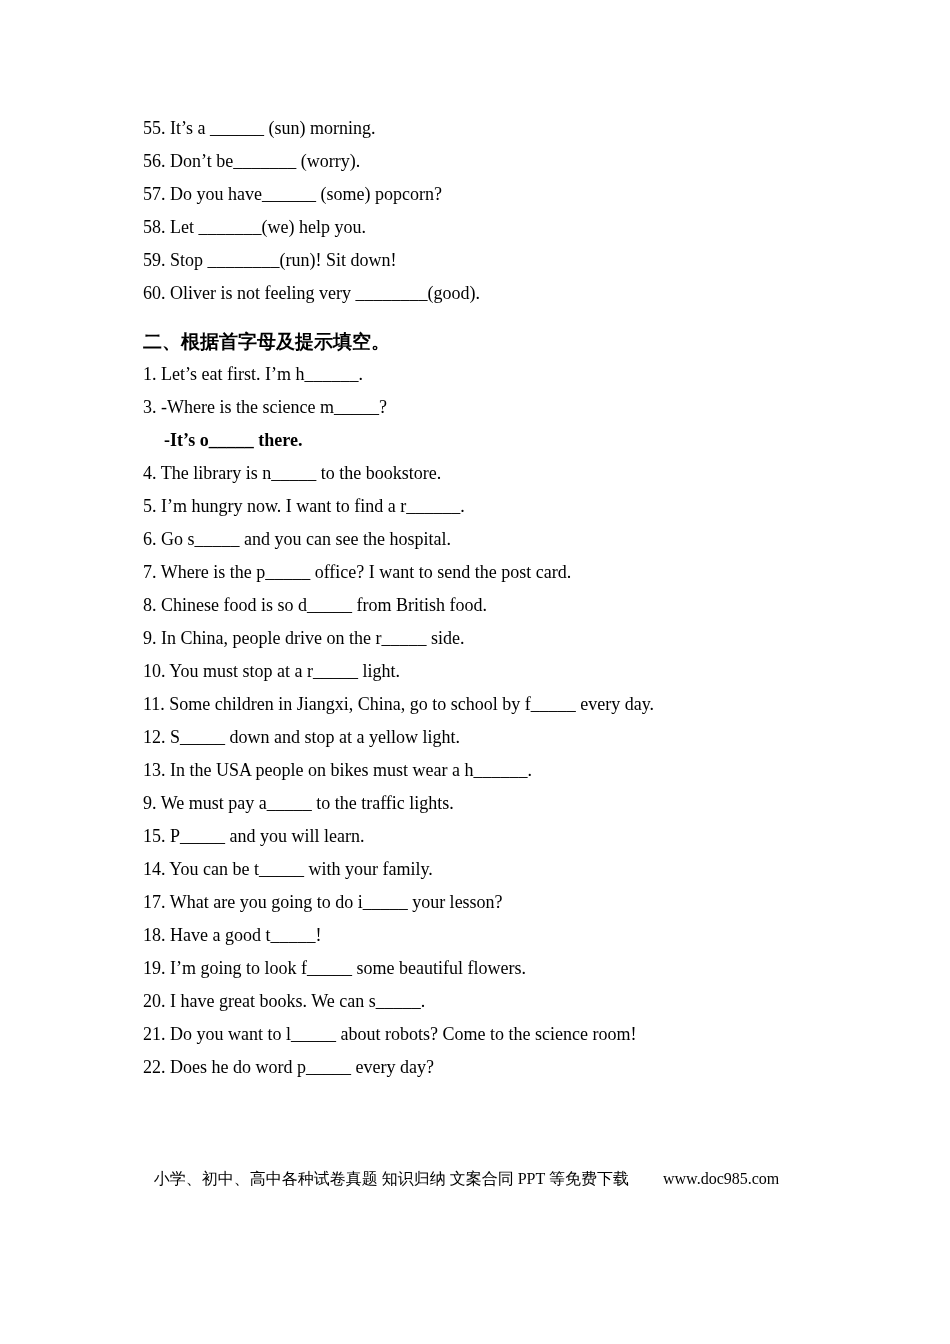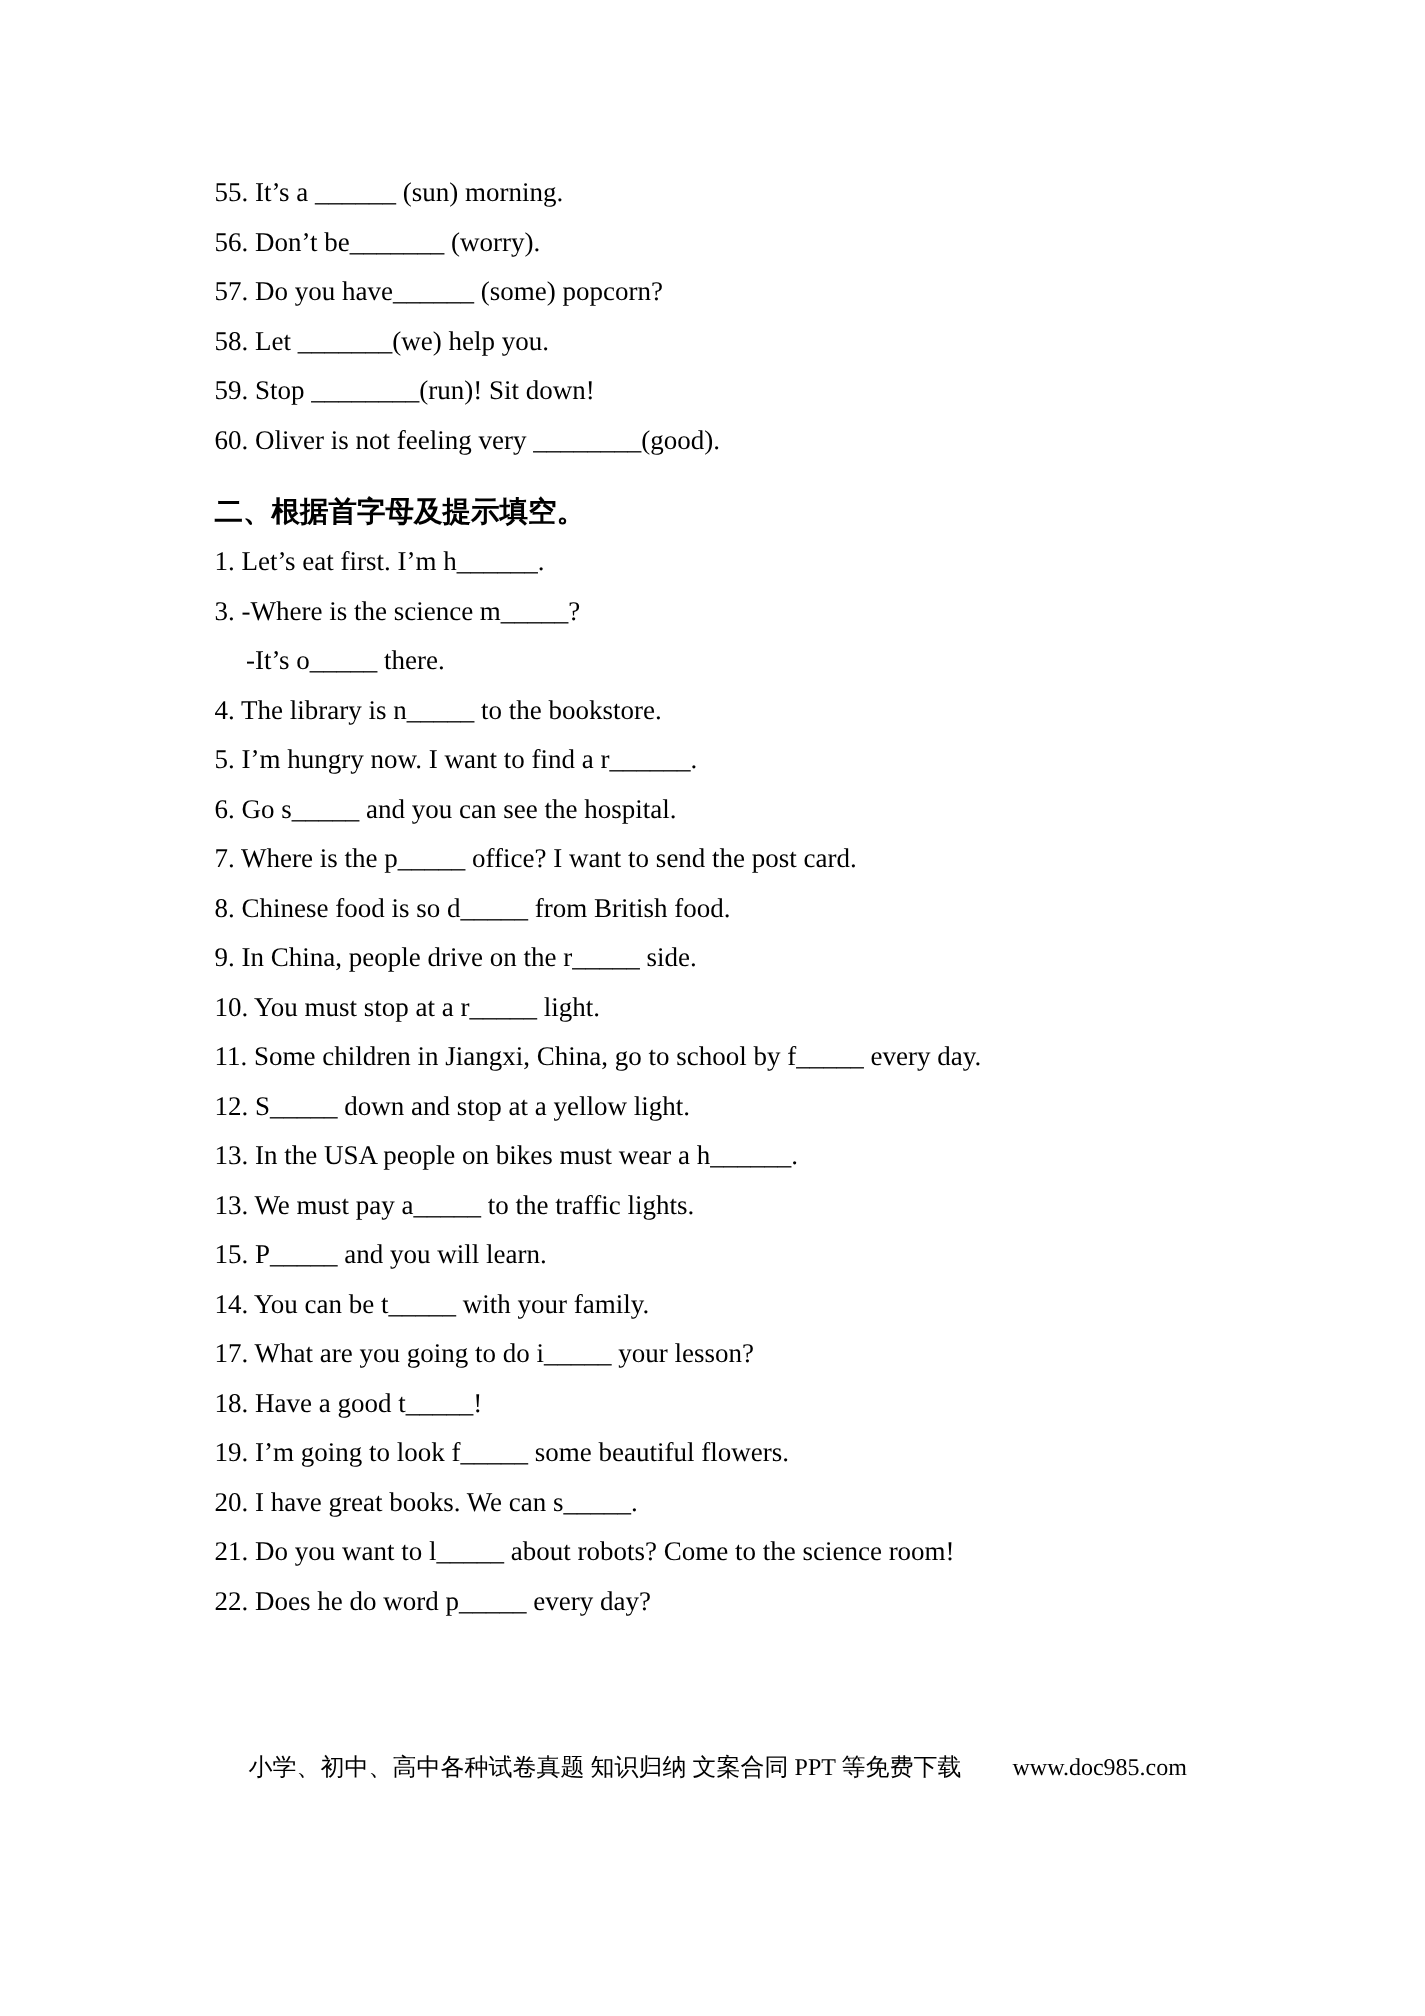--- a/index.html
+++ b/index.html
@@ -24,30 +24,31 @@
   p.line {
     margin: 0;
     font-size: 18px;
     line-height: 33px;
     white-space: pre-wrap;
   }
   p.line.gap-after {
   }
   p.line.indent {
     padding-left: 21px;
+    font-weight: bold;
   }
   h2.section-heading {
     margin: 15px 0 0 0;
     font-size: 19px;
     line-height: 33px;
     font-weight: bold;
   }
   footer.page-footer {
     position: absolute;
-    left: 16px;
+    left: 4px;
     top: 1164px;
     width: 925px;
     text-align: center;
     font-size: 16px;
     line-height: 30px;
     color: #000000;
   }
   .footer-url {
     margin-left: 34px;
   }
@@ -72,21 +73,21 @@
       <p class="line">4. The library is n_____ to the bookstore.</p>
       <p class="line">5. I’m hungry now. I want to find a r______.</p>
       <p class="line">6. Go s_____ and you can see the hospital.</p>
       <p class="line">7. Where is the p_____ office? I want to send the post card.</p>
       <p class="line">8. Chinese food is so d_____ from British food.</p>
       <p class="line">9. In China, people drive on the r_____ side.</p>
       <p class="line">10. You must stop at a r_____ light.</p>
       <p class="line">11. Some children in Jiangxi, China, go to school by f_____ every day.</p>
       <p class="line">12. S_____ down and stop at a yellow light.</p>
       <p class="line">13. In the USA people on bikes must wear a h______.</p>
-      <p class="line">13. We must pay a_____ to the traffic lights.</p>
+      <p class="line">9. We must pay a_____ to the traffic lights.</p>
       <p class="line">15. P_____ and you will learn.</p>
       <p class="line">14. You can be t_____ with your family.</p>
       <p class="line">17. What are you going to do i_____ your lesson?</p>
       <p class="line">18. Have a good t_____!</p>
       <p class="line">19. I’m going to look f_____ some beautiful flowers.</p>
       <p class="line">20. I have great books. We can s_____.</p>
       <p class="line">21. Do you want to l_____ about robots? Come to the science room!</p>
       <p class="line">22. Does he do word p_____ every day?</p>
     </section>
 </div>

